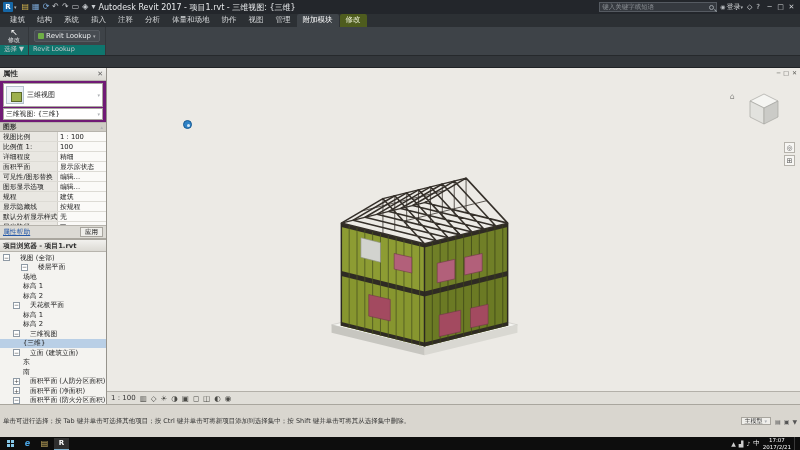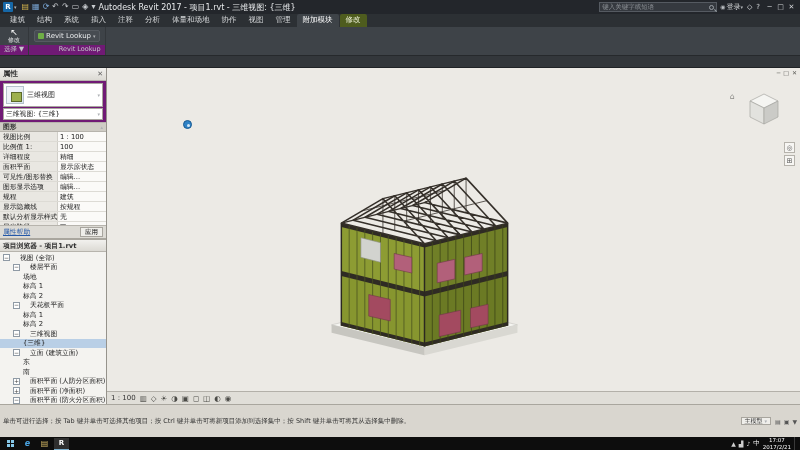--- a/index.html
+++ b/index.html
@@ -26,21 +26,21 @@
   
   #tabs{flex:0 0 13px;height:13px;background:#2c3034;display:flex;align-items:flex-end;padding-left:4px}
   .tab{font-size:7.5px;color:#d4d6d8;padding:1px 6px 2px;white-space:nowrap;cursor:pointer}
   .tab.active{background:#3e4348;border-radius:2px 2px 0 0;color:#fff}
   .tab.accent{background:#4e5c1e;color:#eef2d8;border-radius:2px 2px 0 0;margin-left:1px}
 
   
   #ribbon{flex:0 0 29px;height:29px;background:#3e4348;display:flex;border-bottom:1px solid #26292c}
   .panel{display:flex;flex-direction:column;border-right:1px solid #33373b}
   .pbody{flex:1;display:flex;align-items:center;justify-content:center;padding:1px 5px;gap:2px}
-  .pfoot{height:10px;font-size:6.5px;color:#c3c6c9;text-align:right;padding:0 4px;background:#701a75;white-space:nowrap}
+  .pfoot{height:10px;font-size:6.5px;color:#c3c6c9;text-align:left;padding:0 4px;background:#0f766e;white-space:nowrap}
   .bigbtn{display:flex;flex-direction:column;align-items:center;font-size:6px;color:#e8eaec;line-height:1.1;cursor:pointer}
   .cursor-icon{font-size:9px;line-height:1;color:#fff}
   .lookupbtn{display:flex;align-items:center;gap:2px;font-size:7px;color:#e8eaec;border:1px solid #565b61;padding:1px 3px;background:#474c52;border-radius:2px;cursor:pointer;white-space:nowrap}
   .lk-icon{width:6px;height:6px;background:#6fae46;border-radius:1px;flex:0 0 6px}
   #optionsbar{flex:0 0 12px;height:12px;background:#33373b;border-bottom:1px solid #202326}
 
   
   #main{flex:1;display:flex;min-height:0}
   #leftpanel{flex:0 0 107px;width:107px;background:#d9d6cf;border-right:1px solid #96938c;display:flex;flex-direction:column;min-height:0}
 
@@ -264,21 +264,21 @@
         <div class="palhead small">
           <span>项目浏览器 - 项目1.rvt</span>
         </div>
         <div class="tree">
 
             <div class="titem has-exp" style="padding-left: 3px;">
               <span class="exp">−</span>
               <span class="tlabel">视图 (全部)</span>
             </div>
 
-            <div class="titem has-exp" style="padding-left: 13px;">
+            <div class="titem has-exp" style="padding-left: 21px;">
               <span class="exp">−</span>
               <span class="tlabel">楼层平面</span>
             </div>
 
             <div class="titem" style="padding-left: 23px;">
 
               <span class="tlabel">场地</span>
             </div>
 
             <div class="titem" style="padding-left: 23px;">

